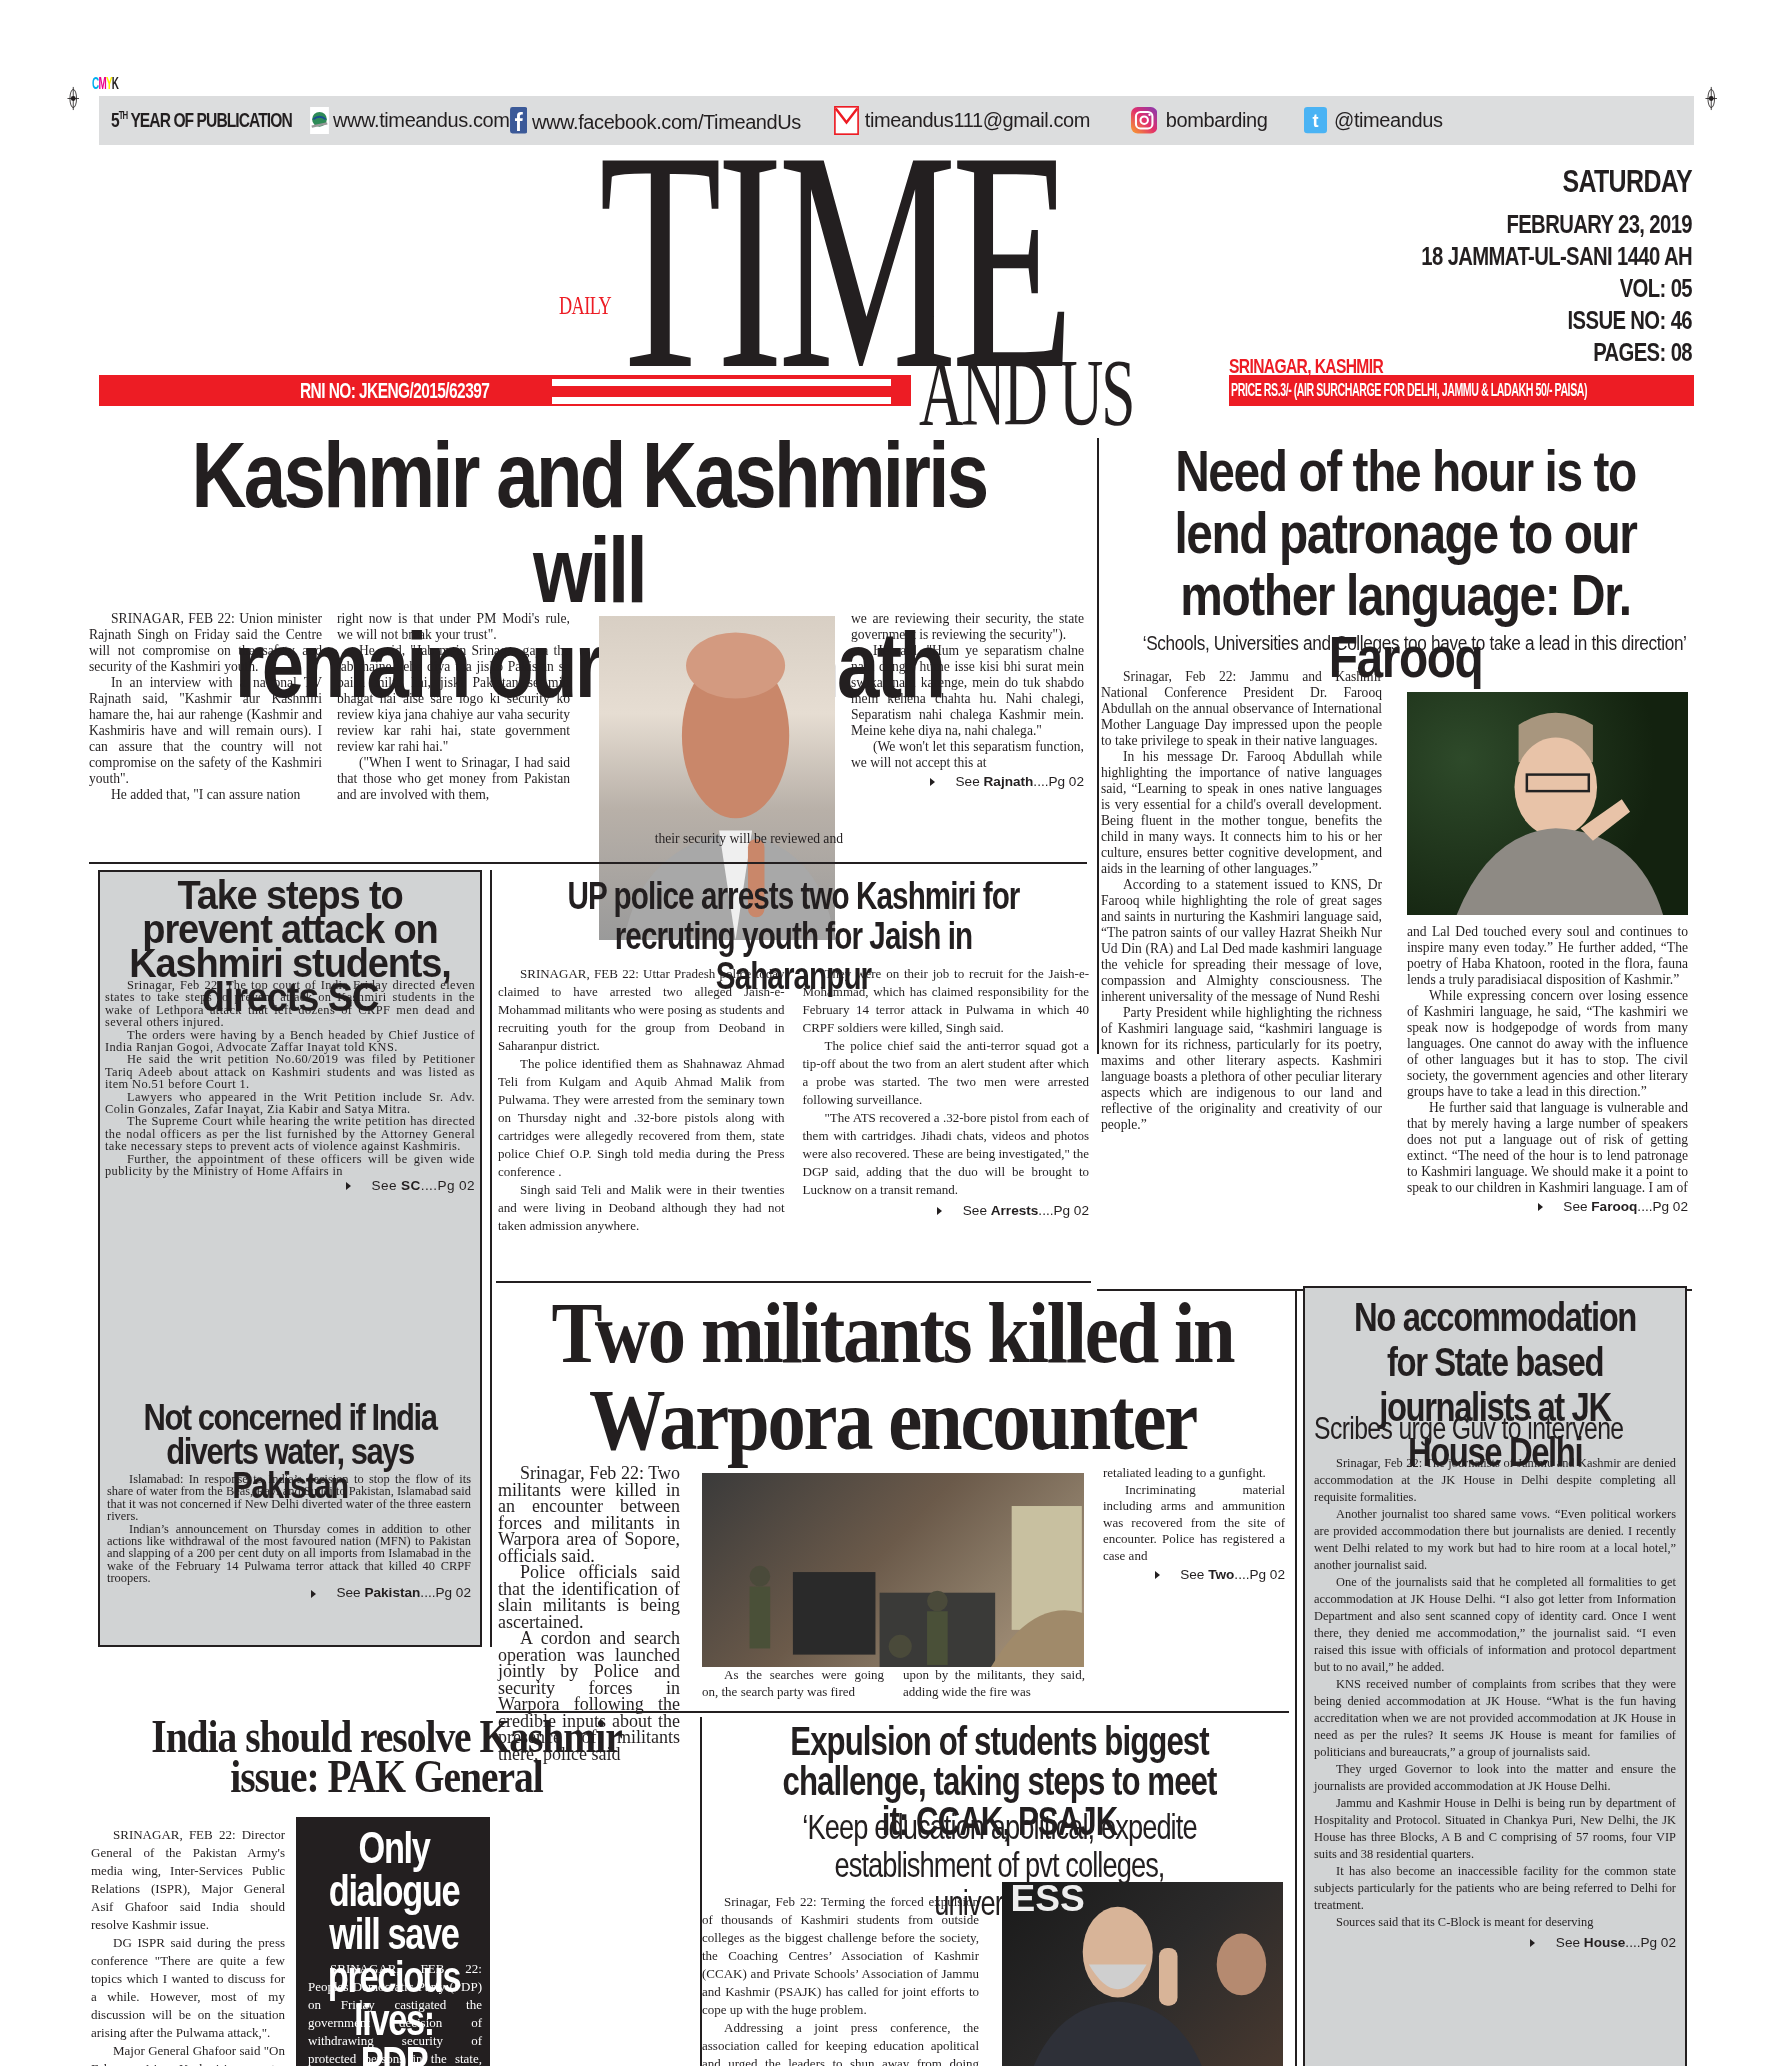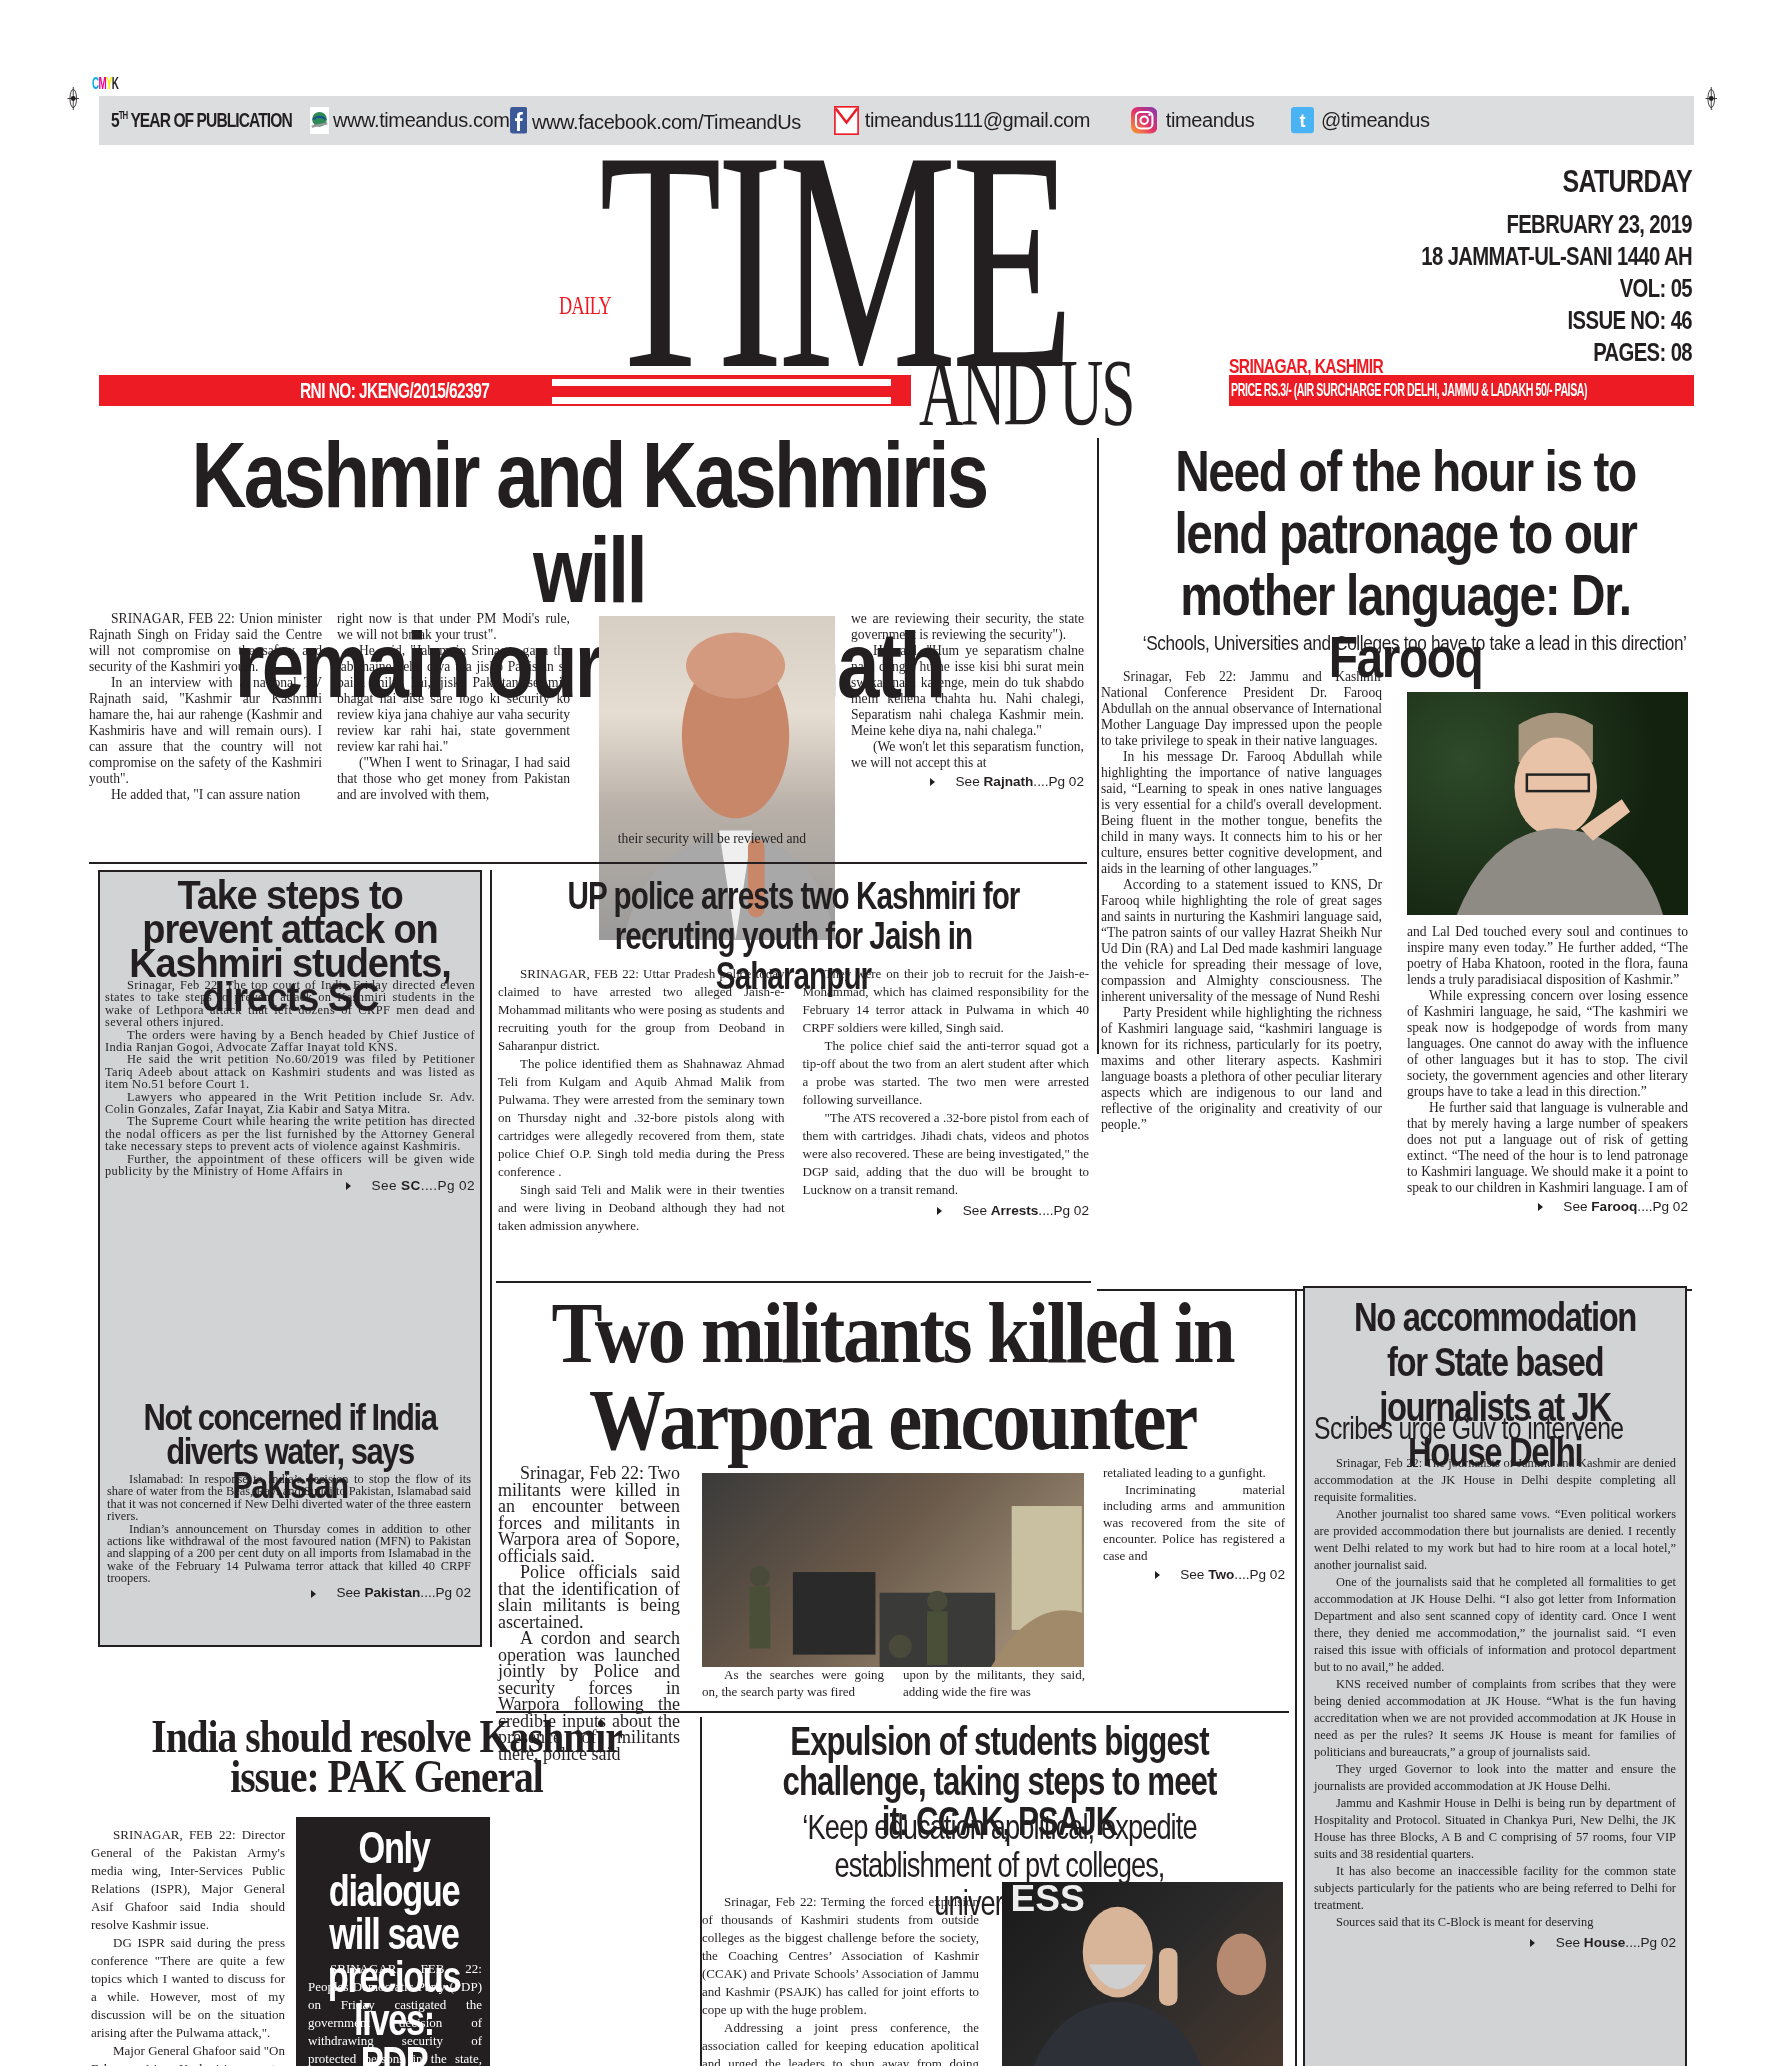--- a/index.html
+++ b/index.html
@@ -75,21 +75,21 @@
             <stop offset="0" stop-color="#f9a12e"></stop>
             <stop offset="0.5" stop-color="#e1306c"></stop>
             <stop offset="1" stop-color="#833ab4"></stop>
           </linearGradient>
         </defs>
         <rect width="64" height="64" rx="16" fill="url(#ig)"></rect>
         <rect x="12" y="12" width="40" height="40" rx="11" fill="none" stroke="#fff" stroke-width="5"></rect>
         <circle cx="32" cy="32" r="9" fill="none" stroke="#fff" stroke-width="5"></circle>
         <circle cx="45" cy="19" r="3" fill="#fff"></circle>
       </svg>
-    <span style="margin-left:8.3px;letter-spacing:-0.4px">timeandus</span>
+    <span style="margin-left:8.3px;letter-spacing:-0.4px">bombarding</span>
   </div>
   <div style="display:flex;align-items:center;margin-left:37px">
     <svg width="23" height="26.4" viewBox="0 0 56 64" style="font-size:48px">
         <rect width="56" height="64" rx="8" fill="#4ab3f4"></rect>
         <text x="28" y="48" text-anchor="middle" font-family="Liberation Sans,sans-serif" font-size="44" font-weight="bold" fill="#fff">t</text>
       </svg>
     <span style="margin-left:6.6px;letter-spacing:-0.4px">@timeandus</span>
   </div>
 </div>
 
@@ -130,21 +130,21 @@
 </div>
 <div class="photo" style="left:599px;top:616px;width:236px;height:324px;background:linear-gradient(180deg,#d8cfc4 0%,#e6ddd2 30%,#b8b0a8 60%,#9a9a9a 100%)">
   <svg width="236" height="324" viewBox="0 0 570 785">
       <ellipse cx="330" cy="290" rx="130" ry="200" fill="#c9876a"></ellipse>
       <ellipse cx="330" cy="120" rx="120" ry="80" fill="#d39a80"></ellipse>
       <path d="M60 785 Q100 560 330 520 Q540 560 570 785 Z" fill="#a8a8a8"></path>
       <path d="M290 520 L330 785 L370 520 Z" fill="#efefef"></path>
       <rect x="360" y="540" width="40" height="190" rx="20" fill="#c9876a"></rect>
     </svg>
 </div>
-<div class="abs body" style="left:594px;top:831px;width:236px;text-align:center">their security will be reviewed and</div>
+<div class="abs body" style="left:607px;top:831px;width:236px;text-align:right">their security will be reviewed and</div>
 <div class="abs body" style="left:851px;top:611px;width:233px">
   <p style="text-indent:0">we are reviewing their security, the state government is reviewing the security").</p>
   <p>He said, "Hum ye separatism chalne nahi denge, hume isse kisi bhi surat mein swikar nahi karenge, mein do tuk shabdo mein kehena chahta hu. Nahi chalegi, Separatism nahi chalega Kashmir mein. Meine kehe diya na, nahi chalega."</p>
   <p>(We won't let this separatism function, we will not accept this at</p>
   <div class="see"><span class="tri"></span><span>See </span><b>Rajnath</b><span>....Pg 02</span></div>
 </div>
 <div class="rule-h" style="left:89px;top:862px;width:998px"></div>
 <div class="rule-v" style="left:1097px;top:438px;height:616px"></div>
 
 <div class="abs hl" style="left:1112px;top:440px;width:587px;font-size:57px;line-height:62px;letter-spacing:-1.7px;transform:scaleX(0.84);transform-origin:center top">Need of the hour is to lend patronage to our mother language: Dr. Farooq</div>

